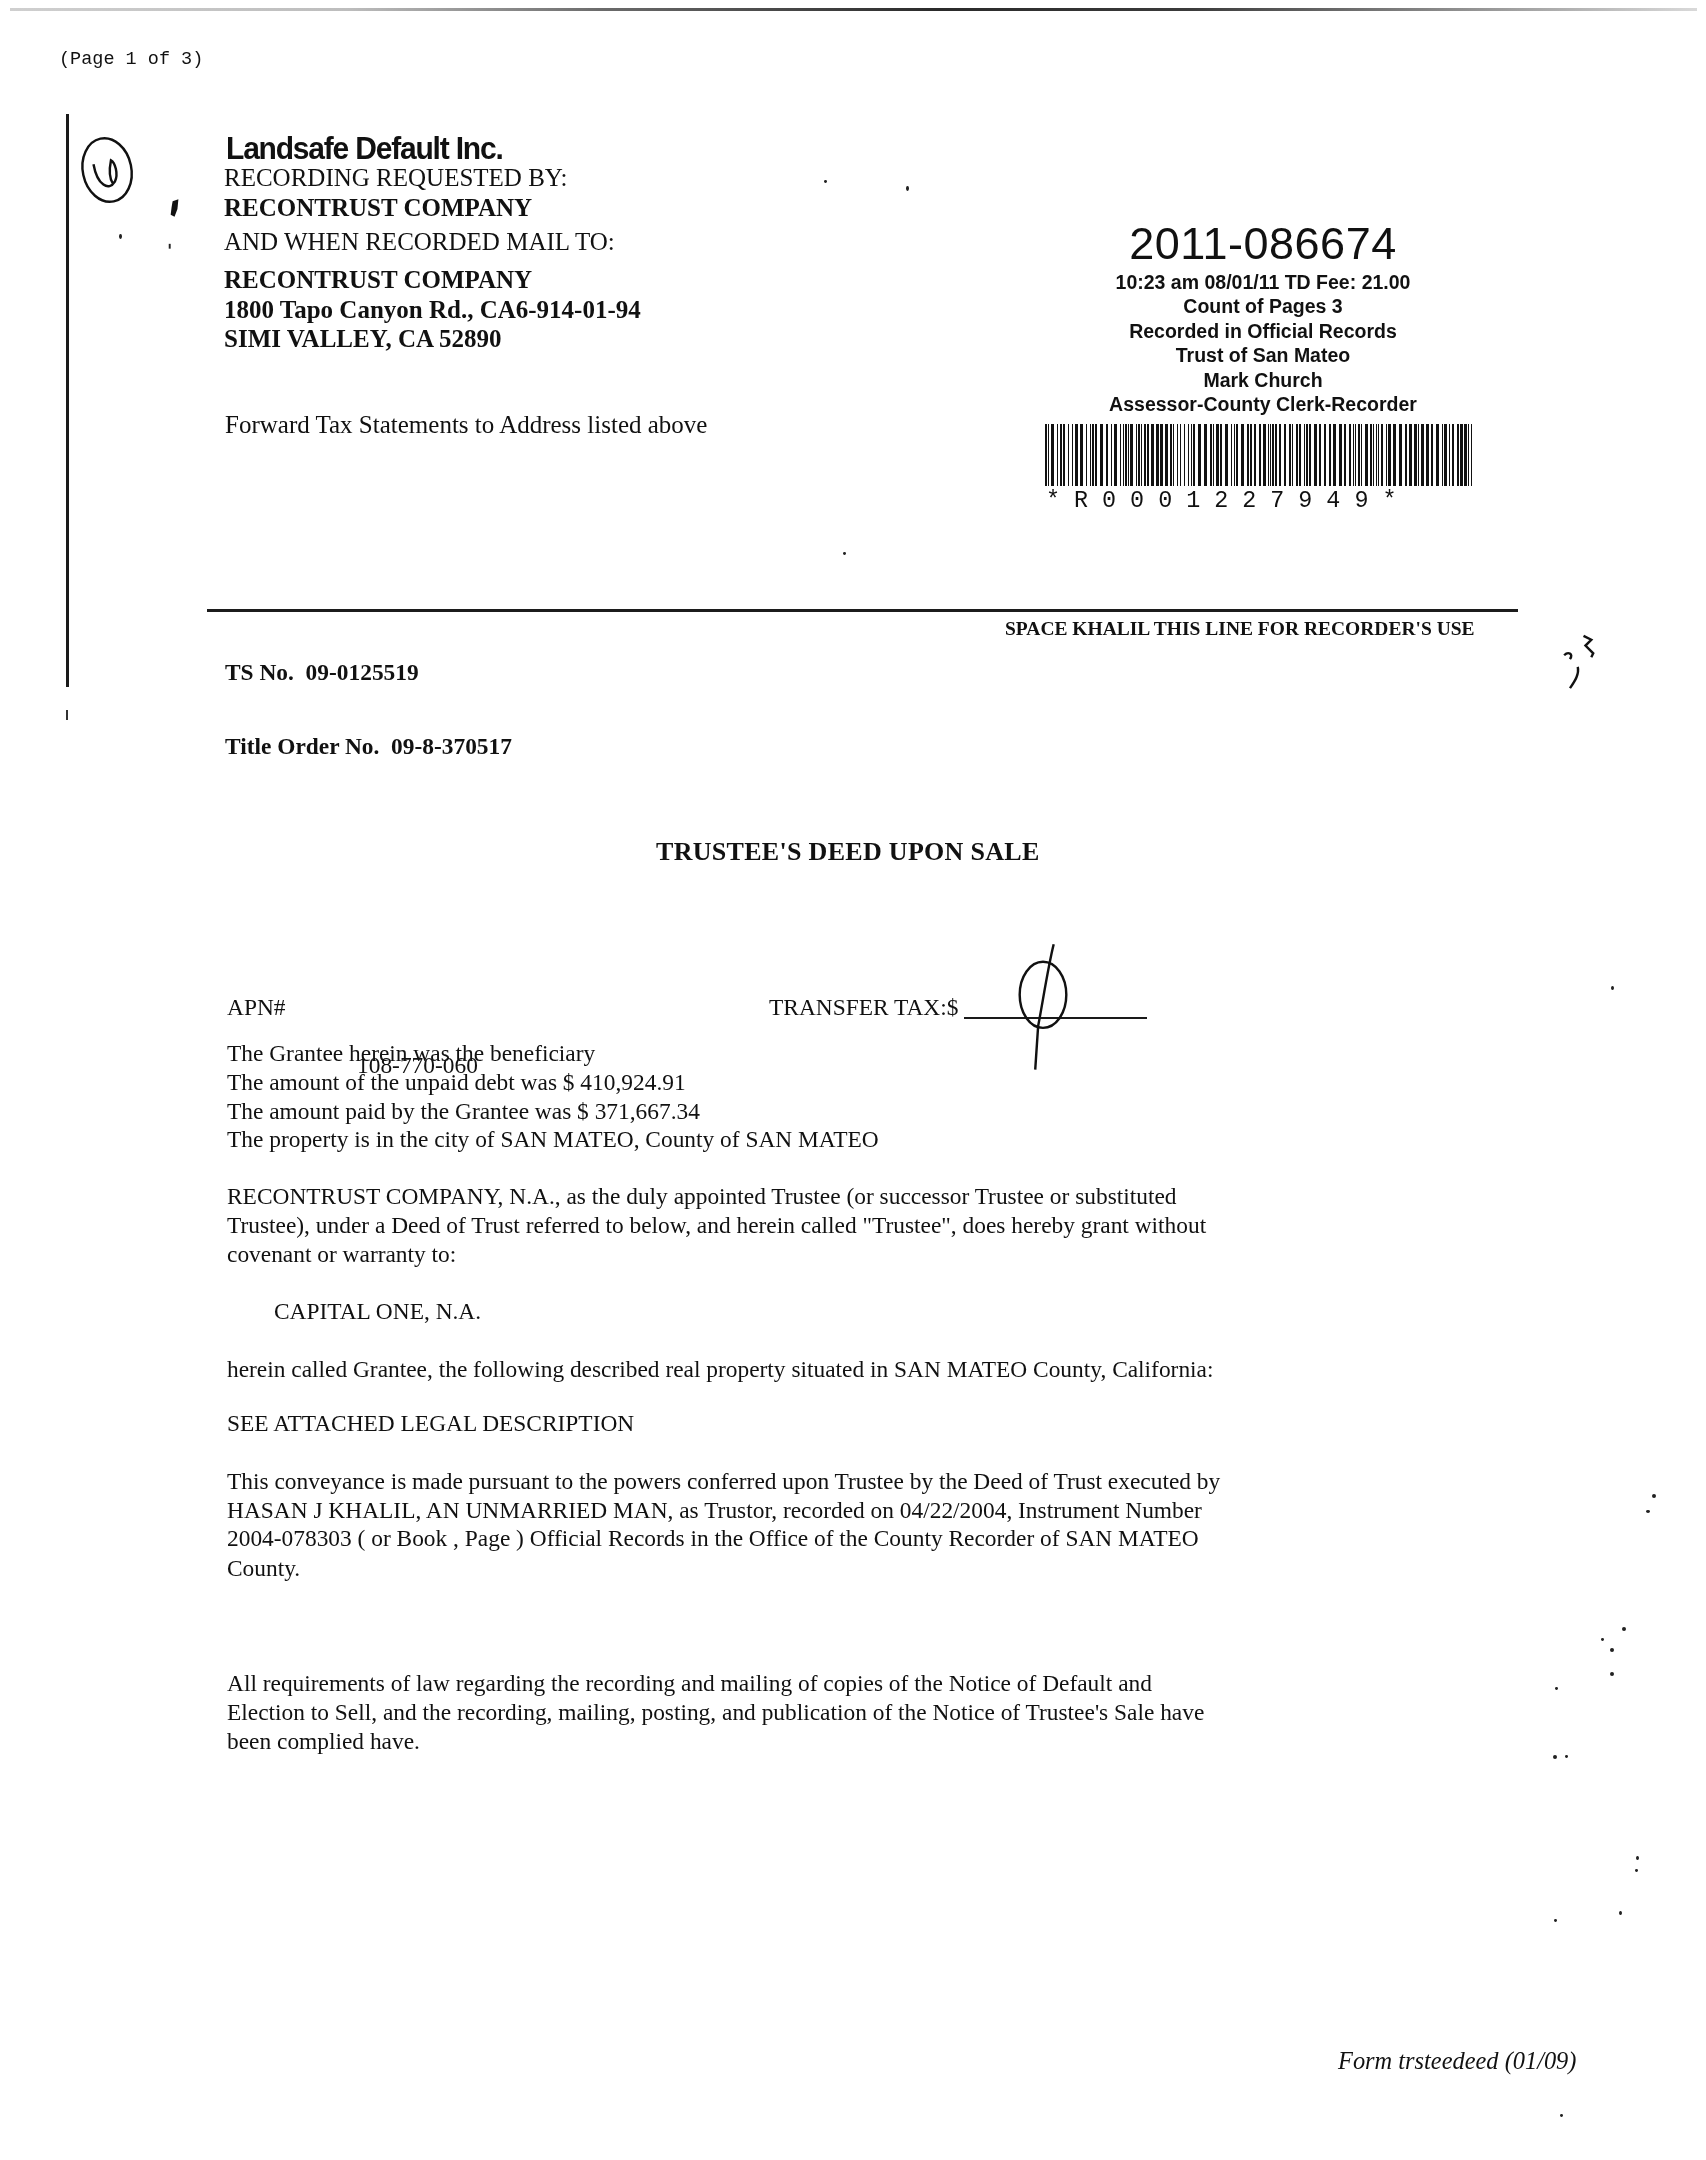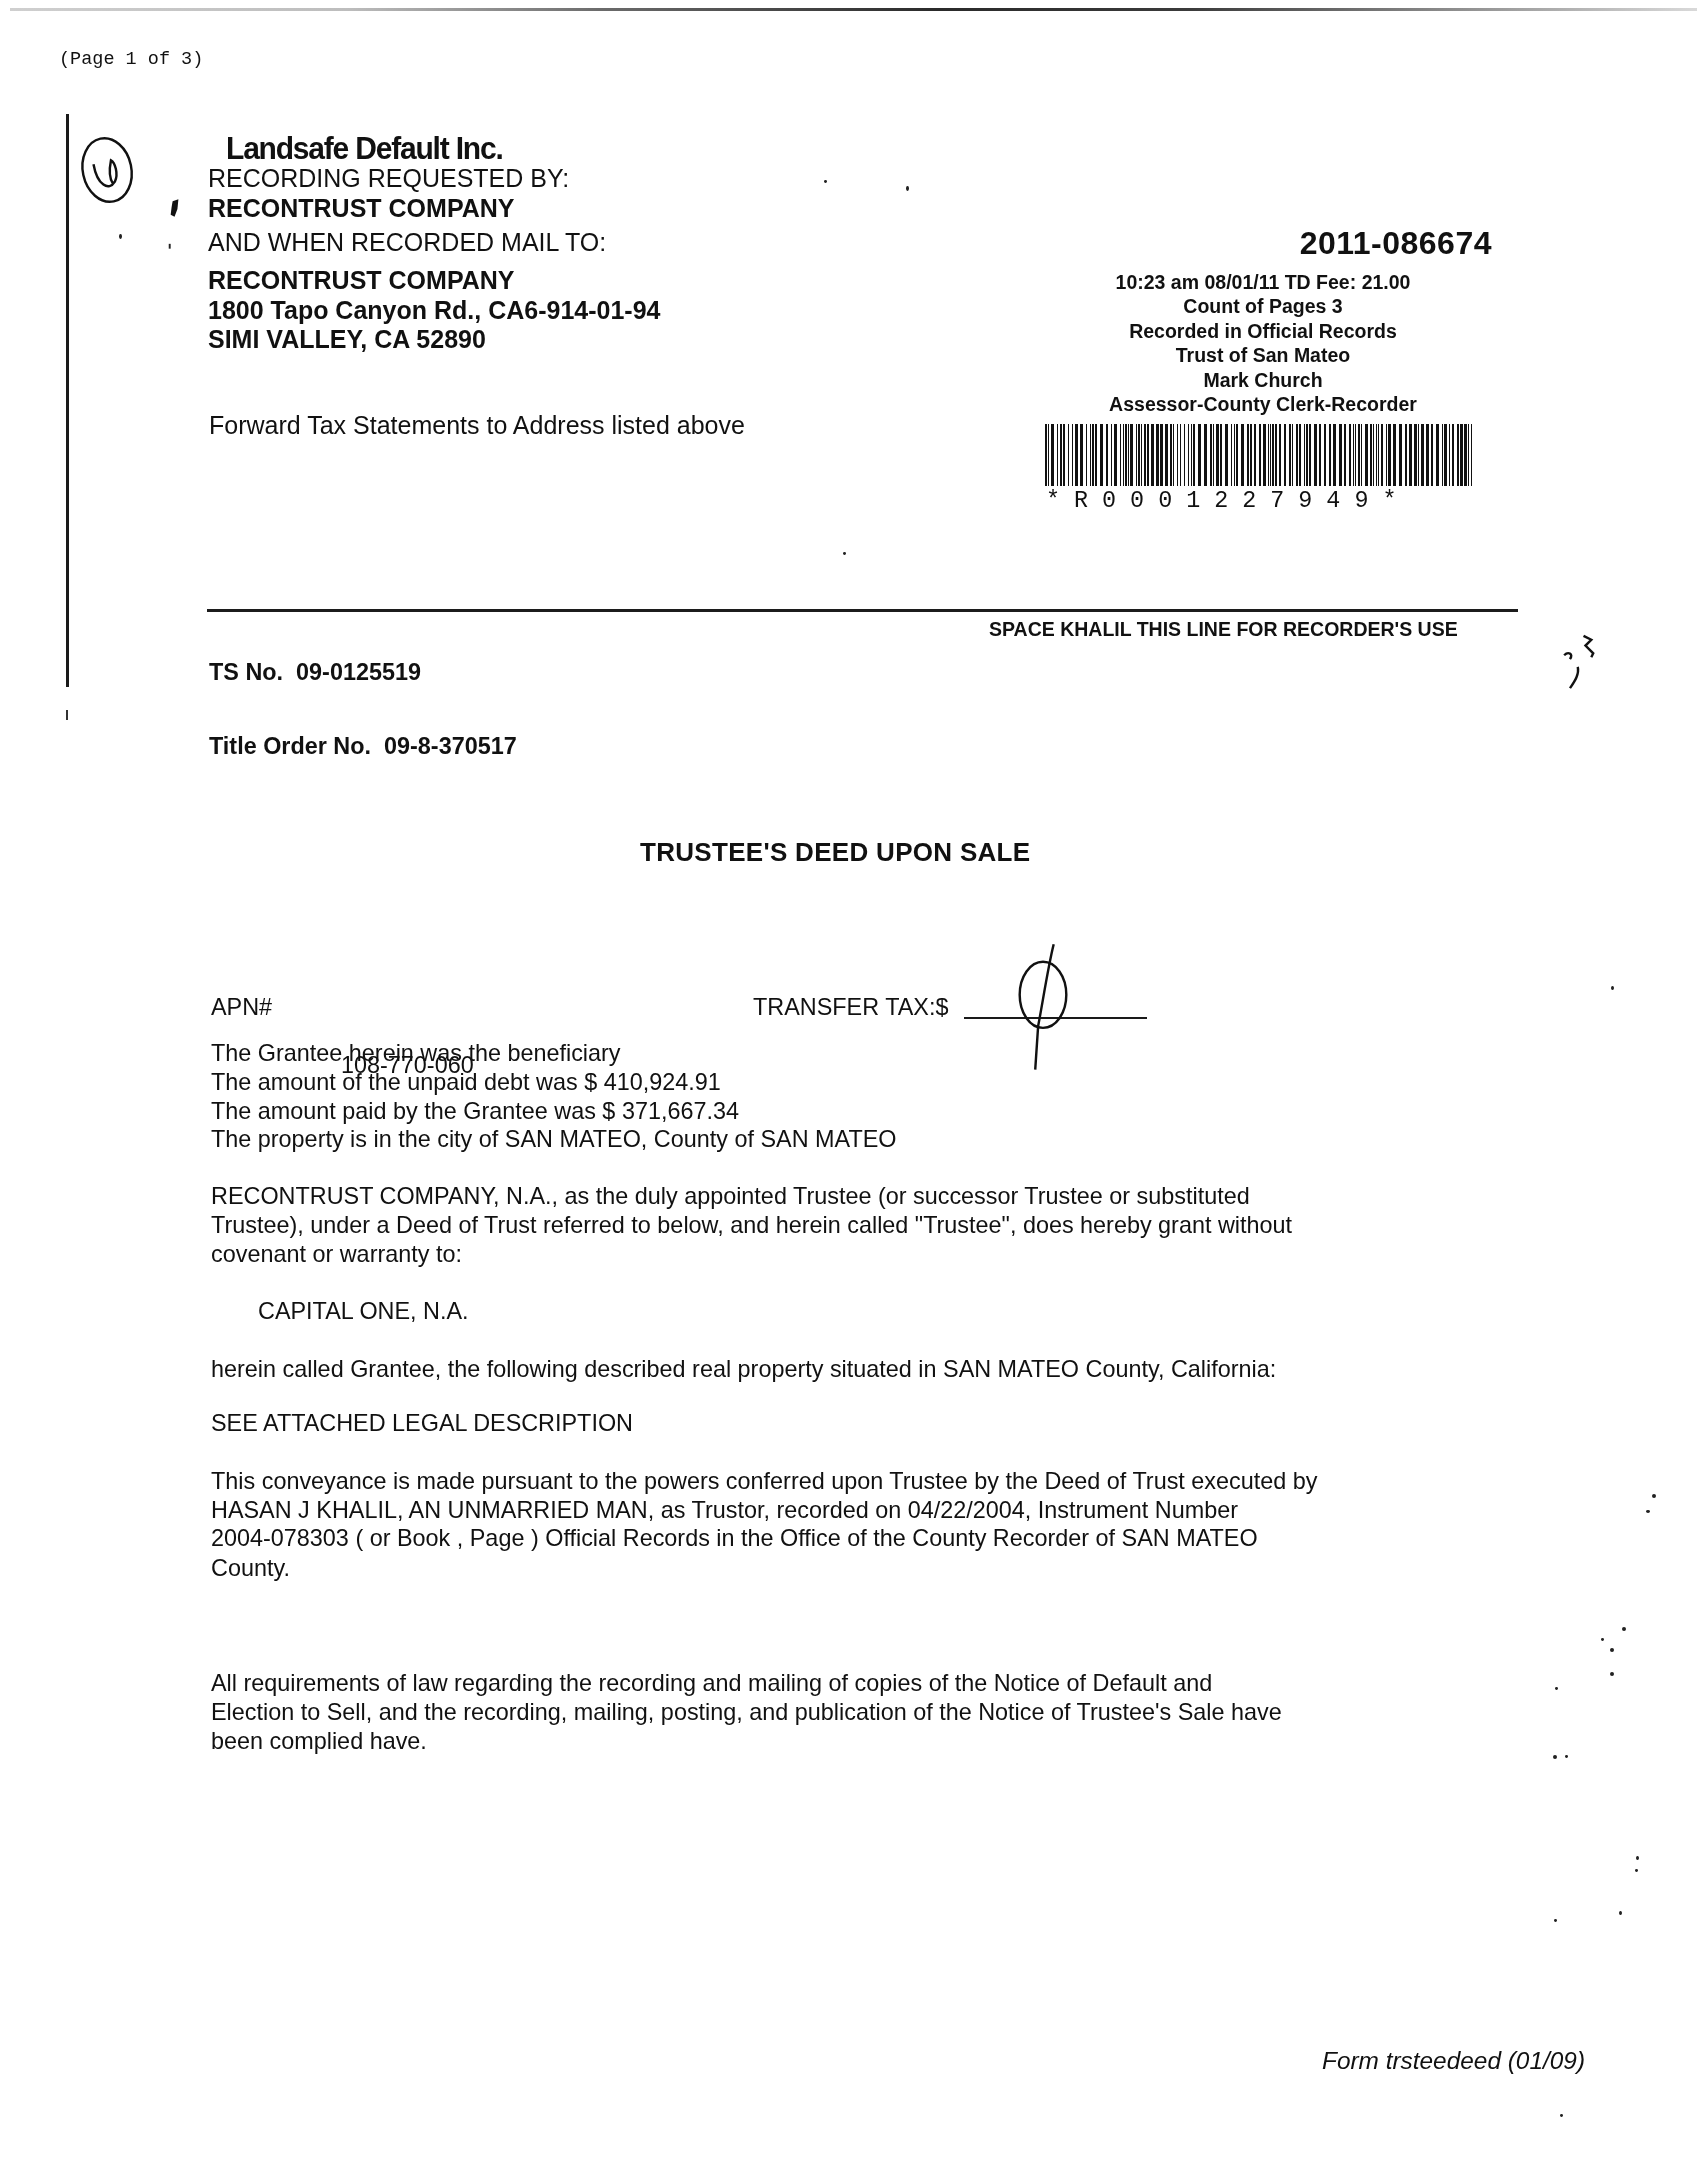--- a/index.html
+++ b/index.html
@@ -1,37 +1,37 @@
 <!DOCTYPE html>
 <html><head>
 <meta charset="utf-8">
 <style>
   html, body { margin: 0; padding: 0; background: #ffffff; }
   body { width: 1707px; height: 2160px; position: relative; overflow: hidden; color: #111; }
   .abs { position: absolute; white-space: nowrap; }
-  .serif { font-family: Liberation Sans, sans-serif; }
+  .serif { font-family: Liberation Serif, serif; margin-left: 16px; }
   .sans { font-family: "Liberation Sans", "DejaVu Sans", sans-serif; }
   .mono { font-family: "Liberation Mono", "DejaVu Sans Mono", monospace; }
 
   
   .scan-top { position: absolute; left: 9.8px; top: 7.8px; width: 1687px; height: 2.9px;
     background: linear-gradient(90deg, #cfcfcf 0%, #bdbdbd 20%, #6b6b6b 35%, #2a2a2a 55%, #3b3b3b 70%, #9a9a9a 88%, #d9d9d9 100%); }
   .left-bar { position: absolute; left: 66px; top: 114px; width: 2.9px; height: 573px; background: #1a1a1a; }
   .left-tick { position: absolute; left: 66px; top: 710px; width: 2px; height: 9.8px; background: #333; }
 
   .page-label { left: 59px; top: 49px; font-size: 18.5px; }
 
   .landsafe { left: 226px; top: 132px; font-size: 30px; font-weight: bold; letter-spacing: -1.2px; transform: scaleY(1.05); }
   .hdr { left: 208px; font-size: 25px; }
   .hdr.b { font-weight: bold; }
 
   .forward { left: 209px; top: 411px; font-size: 25px; }
 
   .rec-block { position: absolute; left: 1034px; top: 217px; width: 458px; text-align: center; }
-  .doc-number { font-size: 32px; font-weight: bold; letter-spacing: 0.5px; line-height: 53px; text-align: right; }
+  .doc-number { font-size: 45px; font-weight: normal; letter-spacing: 0.5px; line-height: 53px; }
   .rec-line { font-size: 19.5px; font-weight: bold; line-height: 24.4px; }
 
   .barcode { position: absolute; left: 1045px; top: 424px; width: 429px; height: 62px; display: flex; align-items: stretch; }
   .barcode span { display: block; background: #111; margin-right: 2px; }
   .barcode-text { left: 1046px; top: 488px; font-size: 23.4px; letter-spacing: 14px; }
 
   .rule { position: absolute; left: 207px; top: 609px; width: 1311px; height: 2.9px; background: #1c1c1c; }
   .space-above { left: 989px; top: 618px; font-size: 19.5px; font-weight: bold; }
 
   .ts { left: 209px; font-size: 23.4px; font-weight: bold; }

